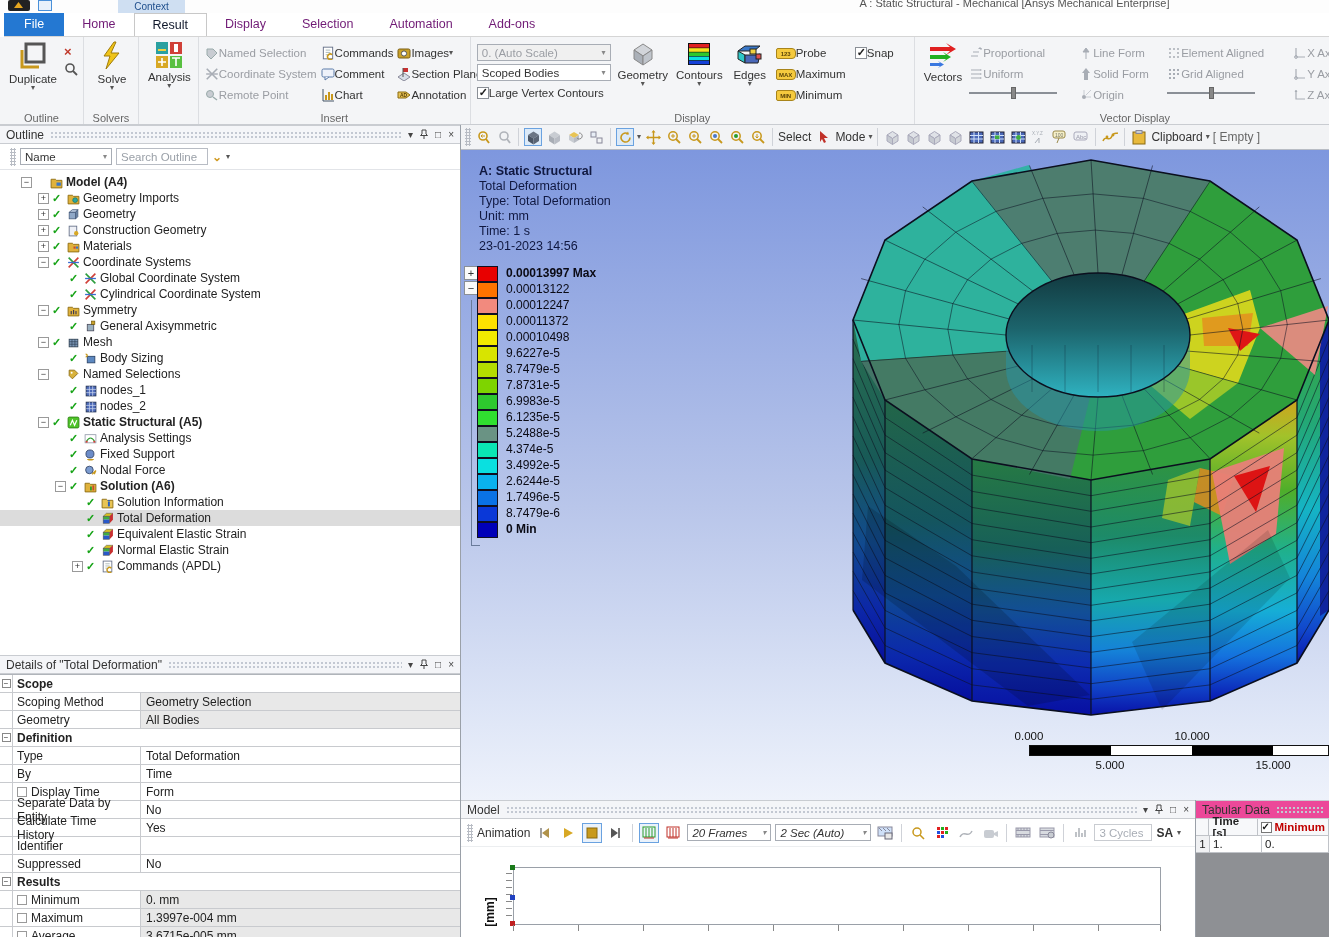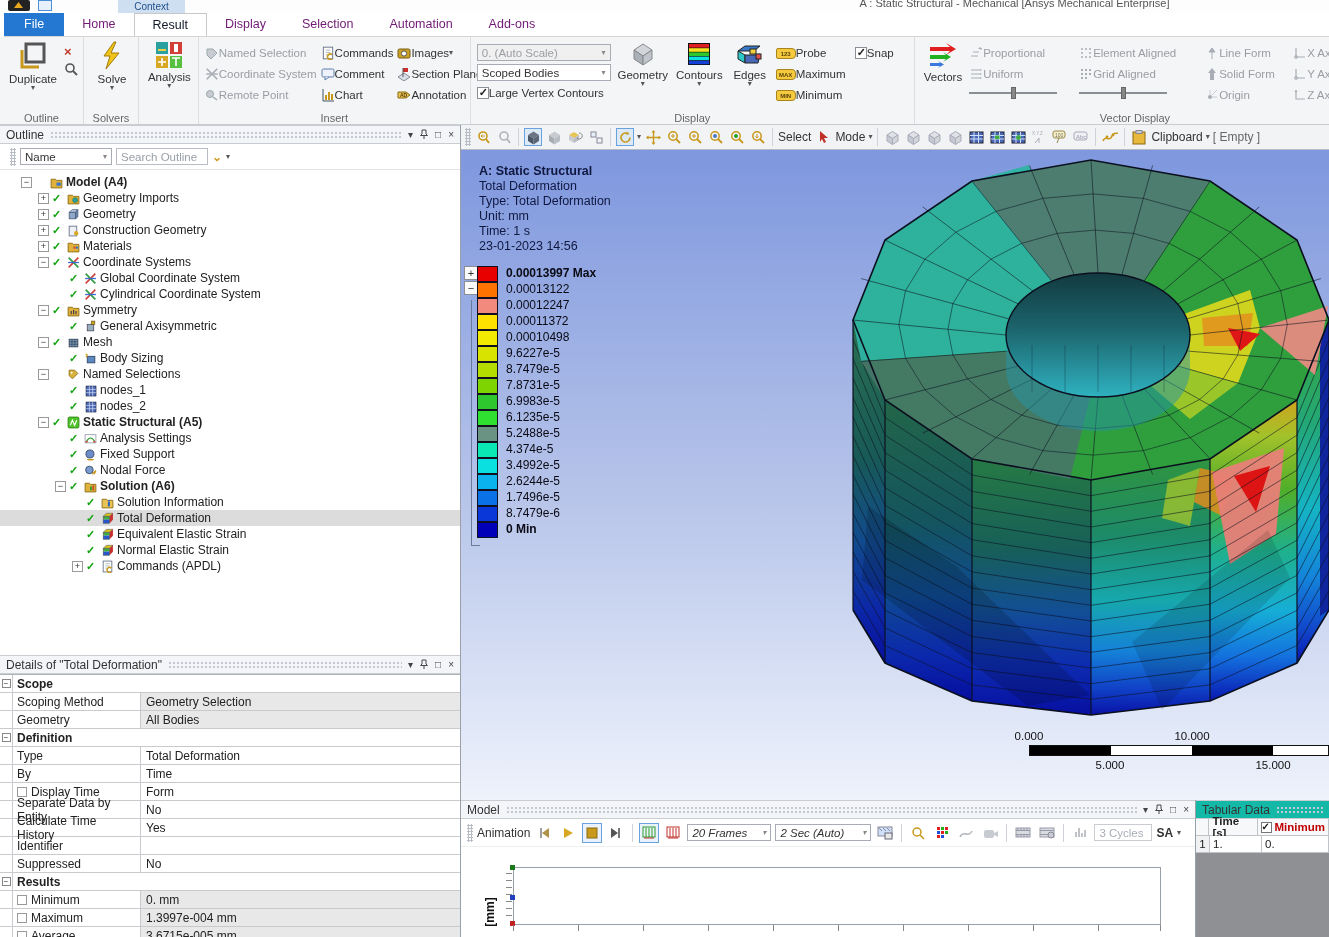--- a/index.html
+++ b/index.html
@@ -472,20 +472,42 @@
             <path d="M2 3h9M2 7h9M2 11h9" stroke="#a8adb5" stroke-width="1.2"></path>
             <path d="M11 2v2l2-1zM11 6v2l2-1zM11 10v2l2-1z" fill="#a8adb5"></path>
           </svg>
         <span>Uniform</span>
       </div>
       <div class="slider">
           <div class="track"></div>
           <div class="thumb"></div>
         </div>
     </div>
+    <div class="minicol" style="width:84px">
+      <div class="smallbtn disabled">
+        <svg class="sico" viewBox="0 0 14 14">
+            <path d="M7 13V4M7 2l-3 4h6z" stroke="#a8adb5" fill="#a8adb5"></path>
+          </svg>
+        <span>Line Form</span>
+      </div>
+      <div class="smallbtn disabled">
+        <svg class="sico" viewBox="0 0 14 14">
+            <rect x="5" y="6" width="4" height="7" fill="#a8adb5"></rect>
+            <path d="M7 1L3 6h8z" fill="#a8adb5"></path>
+          </svg>
+        <span>Solid Form</span>
+      </div>
+      <div class="smallbtn disabled">
+        <svg class="sico" viewBox="0 0 14 14">
+            <circle cx="5" cy="9" r="2" fill="#a8adb5"></circle>
+            <path d="M7 7l5-5M7 9h5M5 7V2" stroke="#c8ccd2" stroke-width="1"></path>
+          </svg>
+        <span>Origin</span>
+      </div>
+    </div>
     <div class="minicol" style="width:122px">
       <div class="smallbtn disabled">
         <svg class="sico" viewBox="0 0 14 14">
             <circle cx="3" cy="3" r="1" fill="#a8adb5"></circle>
             <circle cx="7" cy="3" r="1" fill="#a8adb5"></circle>
             <circle cx="11" cy="3" r="1" fill="#a8adb5"></circle>
             <circle cx="3" cy="7" r="1" fill="#a8adb5"></circle>
             <circle cx="11" cy="7" r="1" fill="#a8adb5"></circle>
             <circle cx="3" cy="11" r="1" fill="#a8adb5"></circle>
             <circle cx="7" cy="11" r="1" fill="#a8adb5"></circle>
@@ -503,42 +525,20 @@
             <rect x="10" y="6" width="2" height="2" fill="#a8adb5"></rect>
             <rect x="2" y="10" width="2" height="2" fill="#a8adb5"></rect>
             <rect x="6" y="10" width="2" height="2" fill="#a8adb5"></rect>
           </svg>
         <span>Grid Aligned</span>
       </div>
       <div class="slider">
           <div class="track"></div>
           <div class="thumb"></div>
         </div>
-    </div>
-    <div class="minicol" style="width:84px">
-      <div class="smallbtn disabled">
-        <svg class="sico" viewBox="0 0 14 14">
-            <path d="M7 13V4M7 2l-3 4h6z" stroke="#a8adb5" fill="#a8adb5"></path>
-          </svg>
-        <span>Line Form</span>
-      </div>
-      <div class="smallbtn disabled">
-        <svg class="sico" viewBox="0 0 14 14">
-            <rect x="5" y="6" width="4" height="7" fill="#a8adb5"></rect>
-            <path d="M7 1L3 6h8z" fill="#a8adb5"></path>
-          </svg>
-        <span>Solid Form</span>
-      </div>
-      <div class="smallbtn disabled">
-        <svg class="sico" viewBox="0 0 14 14">
-            <circle cx="5" cy="9" r="2" fill="#a8adb5"></circle>
-            <path d="M7 7l5-5M7 9h5M5 7V2" stroke="#c8ccd2" stroke-width="1"></path>
-          </svg>
-        <span>Origin</span>
-      </div>
     </div>
     <div class="minicol" style="width:58px">
       <div class="smallbtn disabled">
         <svg class="sico" viewBox="0 0 14 14">
             <path d="M3 2v9h9" stroke="#a8adb5" fill="none" stroke-width="1.2"></path>
             <circle cx="3" cy="11" r="1.4" fill="none" stroke="#a8adb5"></circle>
           </svg>
         <span>X Axis</span>
       </div>
       <div class="smallbtn disabled">
@@ -1549,21 +1549,21 @@
       <div class="xtick" style="left:377px"></div>
       <div class="xtick" style="left:442px"></div>
       <div class="xtick" style="left:507px"></div>
       <div class="xtick" style="left:572px"></div>
       <div class="xtick" style="left:637px"></div>
       <div class="xtick" style="left:699px"></div>
   </div>
 </div>
 
 <div class="tab-panel">
-  <div class="phead" style="background:#14b8a6;">
+  <div class="phead" style="background:#ec4899;">
     <span class="ptitle">Tabular Data</span>
     <span class="dots"></span>
   </div>
   <div class="ttable">
     <div class="trw thead">
       <div class="tc num"></div>
       <div class="tc time">Time [s]</div>
       <div class="tc min">
           <span class="hcb"></span>
           <span>Minimum</span>

